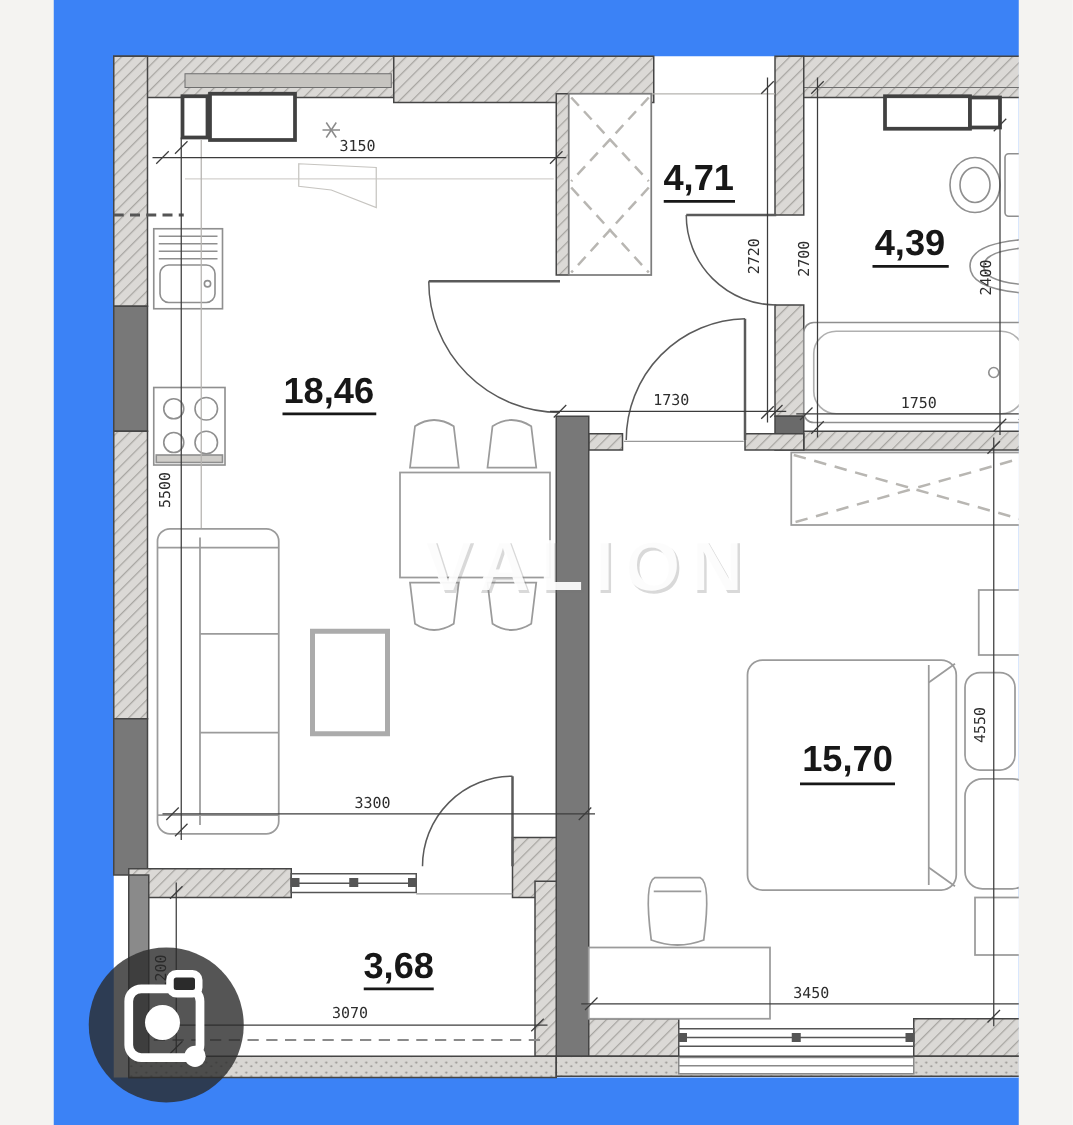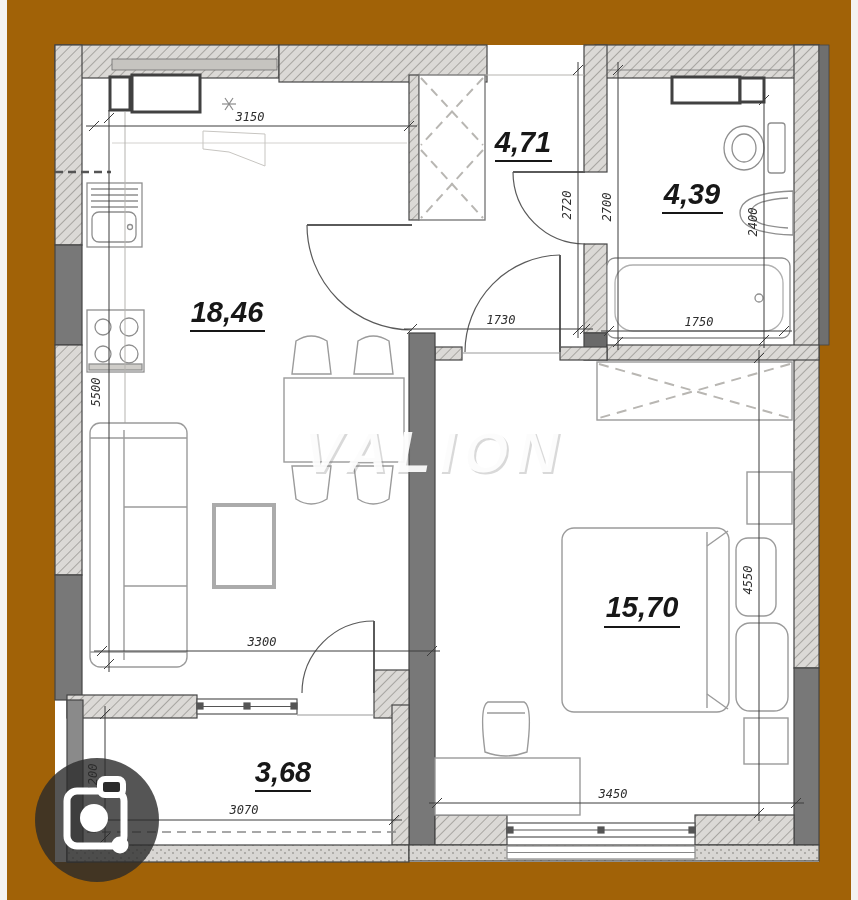--- a/index.html
+++ b/index.html
@@ -1,16 +1,16 @@
 <!DOCTYPE html>
 <html><head>
 <meta charset="utf-8">
 <style>
   html,body{margin:0;padding:0;background:#f4f3f1;}
-  .stage{position:relative;width:844px;height:900px;margin:0 auto;background:#a16207;overflow:hidden;font-style:italic;}
+  .stage{position:relative;width:772px;height:900px;margin:0 auto;background:#3b82f6;overflow:hidden;}
   svg{display:block;font-family:"Liberation Sans",sans-serif;}
   .dim-text{font-family:"DejaVu Sans Mono",monospace;font-size:12px;fill:#2e2e2e;}
   .room-label{font-family:"Liberation Sans",sans-serif;font-size:29px;font-weight:bold;fill:#171717;}
   .watermark{font-family:"Liberation Sans",sans-serif;font-size:58px;font-weight:bold;letter-spacing:8px;}
 </style>
 </head>
 <body>
 
 <div class="stage">
 <svg width="858" height="900" viewBox="0 0 858 900">

